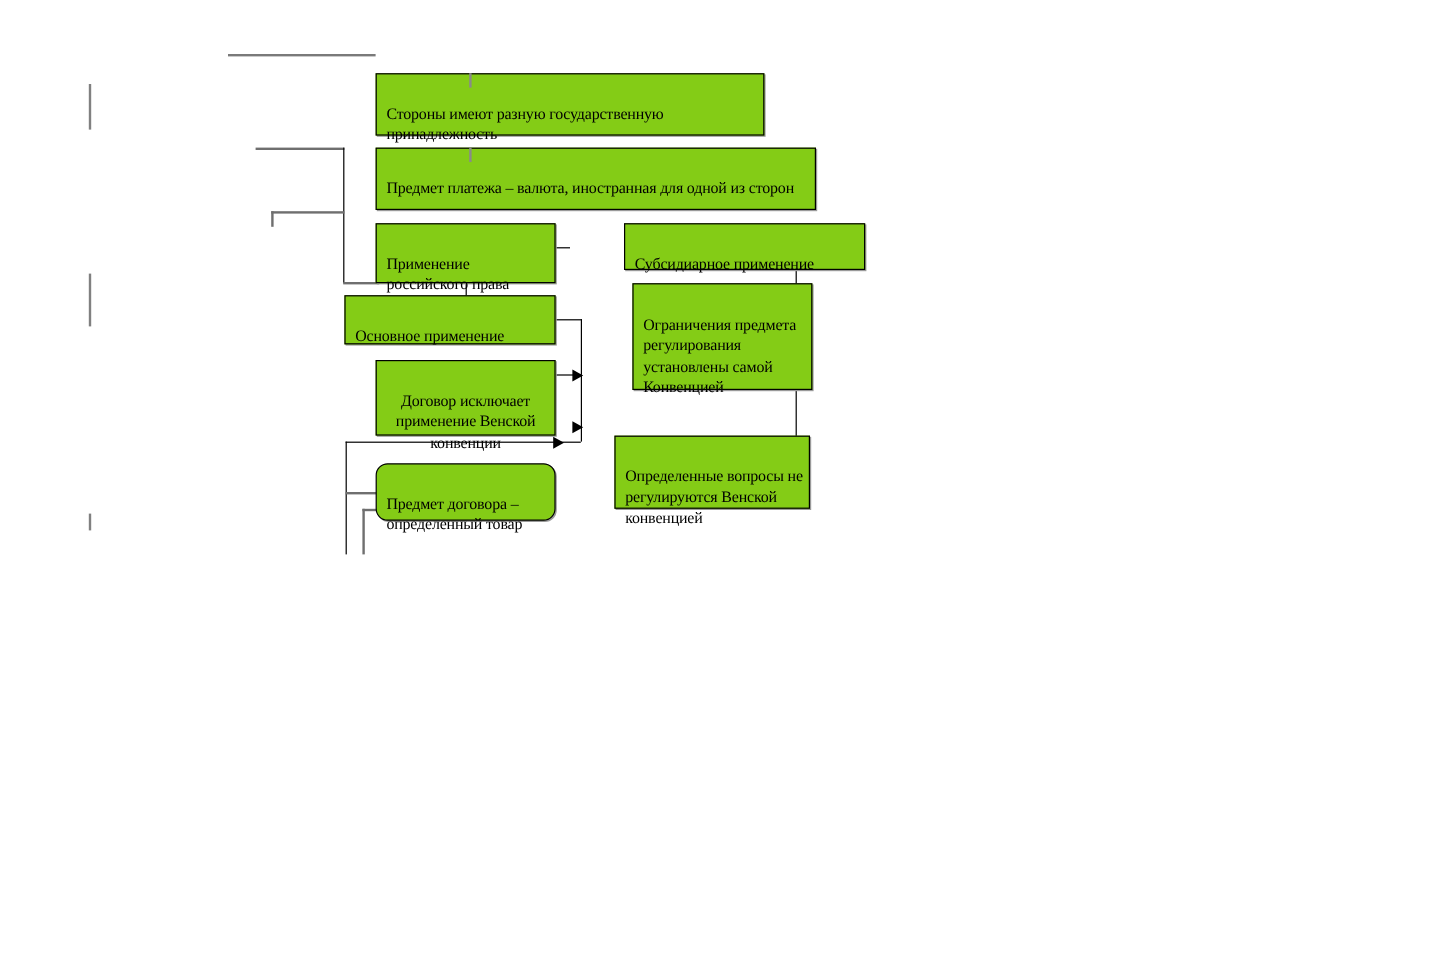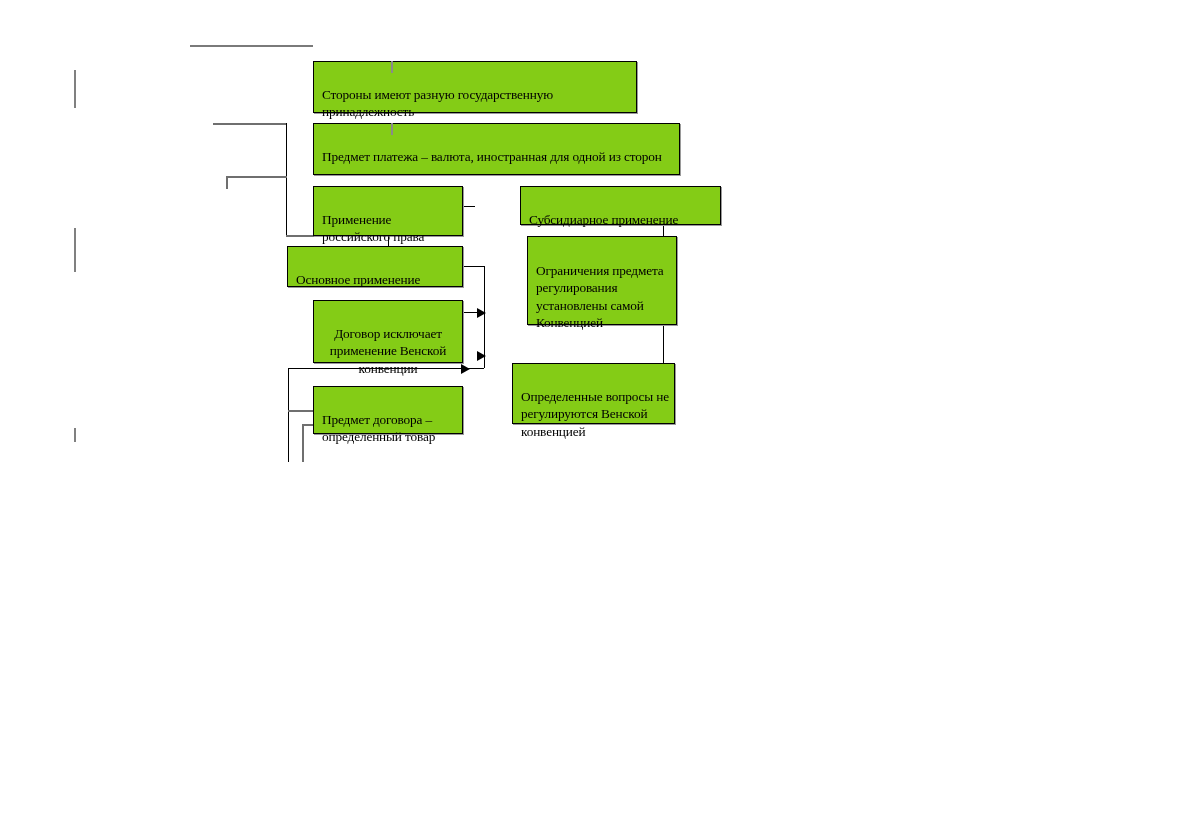--- a/index.html
+++ b/index.html
@@ -146,20 +146,20 @@
   </div>
 
   <div class="node" style="left:313px; top:300px; width:150px; height:63px;text-align:center;">
     <span class="node-text">Договор исключает применение Венской конвенции</span>
   </div>
 
   <div class="node" style="left:512px; top:339px; width:163px; height:61px;margin-top:24px;">
     <span class="node-text" style="display:block; width:170px;">Определенные вопросы не регулируются Венской конвенцией</span>
   </div>
 
-  <div class="node" style="left:313px; top:386px; width:150px; height:48px;">
+  <div class="node" style="left:313px; top:386px; width:150px; height:48px;border-radius:10px;">
     <span class="node-text">Предмет договора – определенный товар</span>
   </div>
 
   <div class="vline thick" style="left:391px; top:61px; height:12px; background:#8a8a8a;"></div>
   <div class="vline thick" style="left:391px; top:123px; height:12px; background:#8a8a8a;"></div>
 
 </div>
 
 </body></html>

